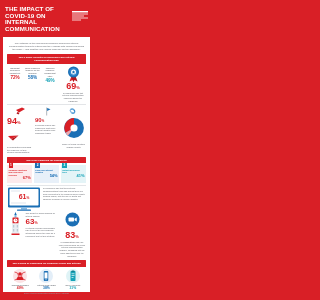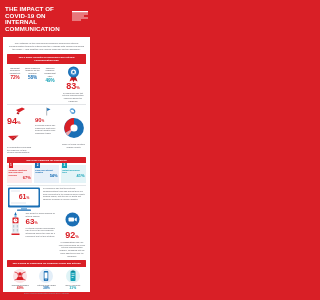--- a/index.html
+++ b/index.html
@@ -142,21 +142,21 @@
           <svg viewBox="0 0 26 32" width="13" height="16" aria-hidden="true">
             <path d="M9 20 L5 31 L11 28 L13 32 L17 22 Z" fill="#d91f26"></path>
             <path d="M17 20 L21 31 L15 28 L13 32 L9 22 Z" fill="#b2161c"></path>
             <circle cx="13" cy="12" r="11" fill="#1b6fb5"></circle>
             <circle cx="13" cy="12" r="8" fill="#2f86cc"></circle>
             <circle cx="13" cy="12" r="5" fill="#ffffff"></circle>
             <path d="M13 8.5 l1.1 2.3 2.5.3 -1.9 1.7 .5 2.5 -2.2-1.2 -2.2 1.2 .5-2.5 -1.9-1.7 2.5-.3z" fill="#1b6fb5"></path>
           </svg>
         </div>
         <div class="bigpct rd" style="text-align:center;">
-          <span>83</span><small>%</small>
+          <span>69</span><small>%</small>
         </div>
         <div class="cap">of employees say that internal communication improved during the pandemic</div>
       </div>
     </div>
 
     <div class="hr"></div>
 
     <div class="iconstrip">
       <span>
         <svg viewBox="0 0 24 16" width="12" height="8" aria-hidden="true">
@@ -278,21 +278,21 @@
 
       <div style="width:28px;text-align:center;">
         <div>
           <svg viewBox="0 0 30 30" width="15" height="15" aria-hidden="true">
             <circle cx="15" cy="15" r="14" fill="#1b6fb5"></circle>
             <rect x="7" y="11" width="11" height="8" rx="1.5" fill="#ffffff"></rect>
             <path d="M19 13.5 L23.5 11 V19 L19 16.5 Z" fill="#ffffff"></path>
           </svg>
         </div>
         <div class="bigpct rd">
-          <span>92</span><small>%</small>
+          <span>83</span><small>%</small>
         </div>
         <div class="cap">of organisations now use video conferencing as a core internal communication channel, compared with far lower adoption before the pandemic.</div>
       </div>
     </div>
 
     <div class="banner">Top 3 areas of leadership for employee focus and actions</div>
 
     <div class="circrow">
       <div class="circitem">
         <div class="circ r">

